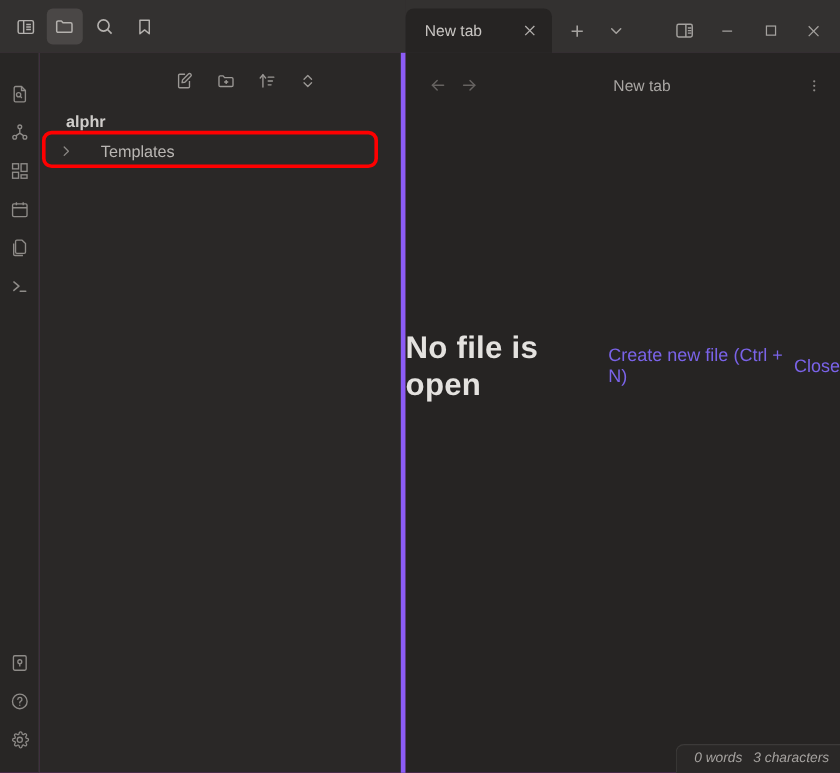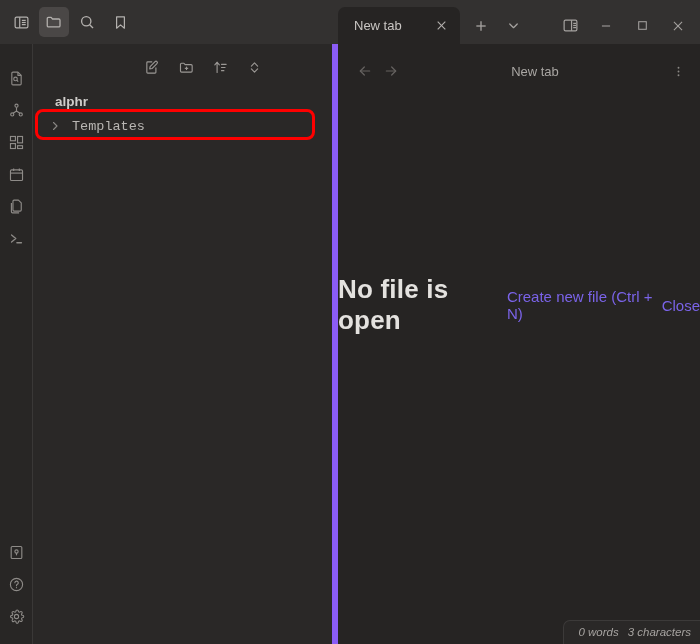--- a/index.html
+++ b/index.html
@@ -135,21 +135,21 @@
   .rail-spacer { flex: 1; }
   .rail-bottom { padding-bottom: 12px; display: flex; flex-direction: column; align-items: center; }
 
   
   .explorer {
     width: 305px;
     background: #2a2827;
     display: flex;
     flex-direction: column;
     flex: 0 0 305px;
-    border-right: 6px solid #8b5cf6;
+    border-right: 4px solid #8b5cf6;
   }
   .explorer-toolbar {
     height: 34px;
     display: flex;
     align-items: center;
     justify-content: flex-end;
     padding-right: 68px;
     gap: 14px;
     margin-top: 6px;
   }
@@ -170,26 +170,25 @@
   }
 
   .tree {
     padding: 0 7px;
     position: relative;
   }
   .tree-item {
     height: 26px;
     display: flex;
     align-items: center;
-    gap: 10px;
+    gap: 22px;
     padding-left: 8px;
     border-radius: 4px;
     font-size: 13.5px;
     color: #b9b6b3;
-    font-family: Liberation Mono, monospace;
   }
   .chevron {
     width: 14px;
     height: 14px;
     display: flex;
     align-items: center;
     justify-content: center;
     color: #8a8784;
     flex: 0 0 14px;
   }

